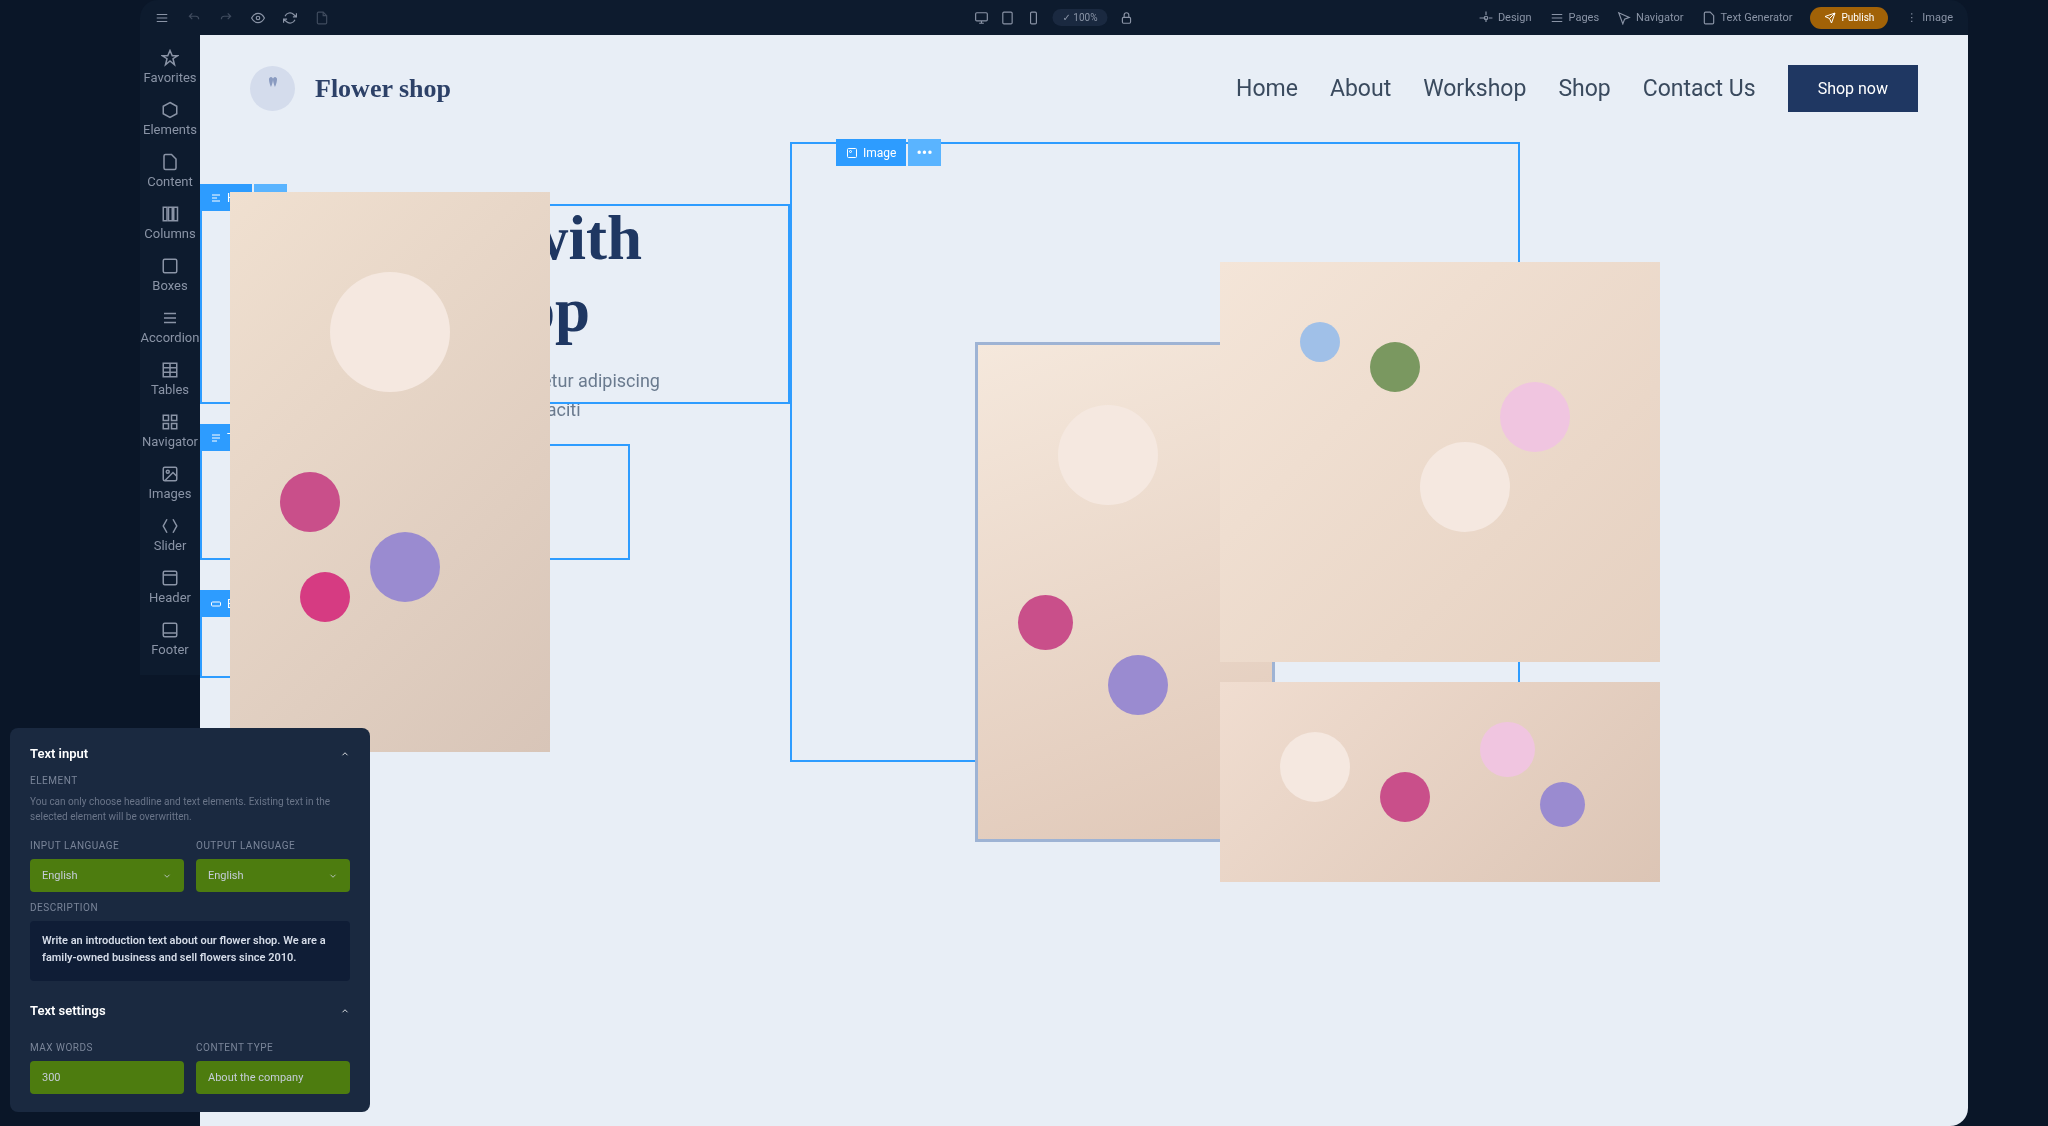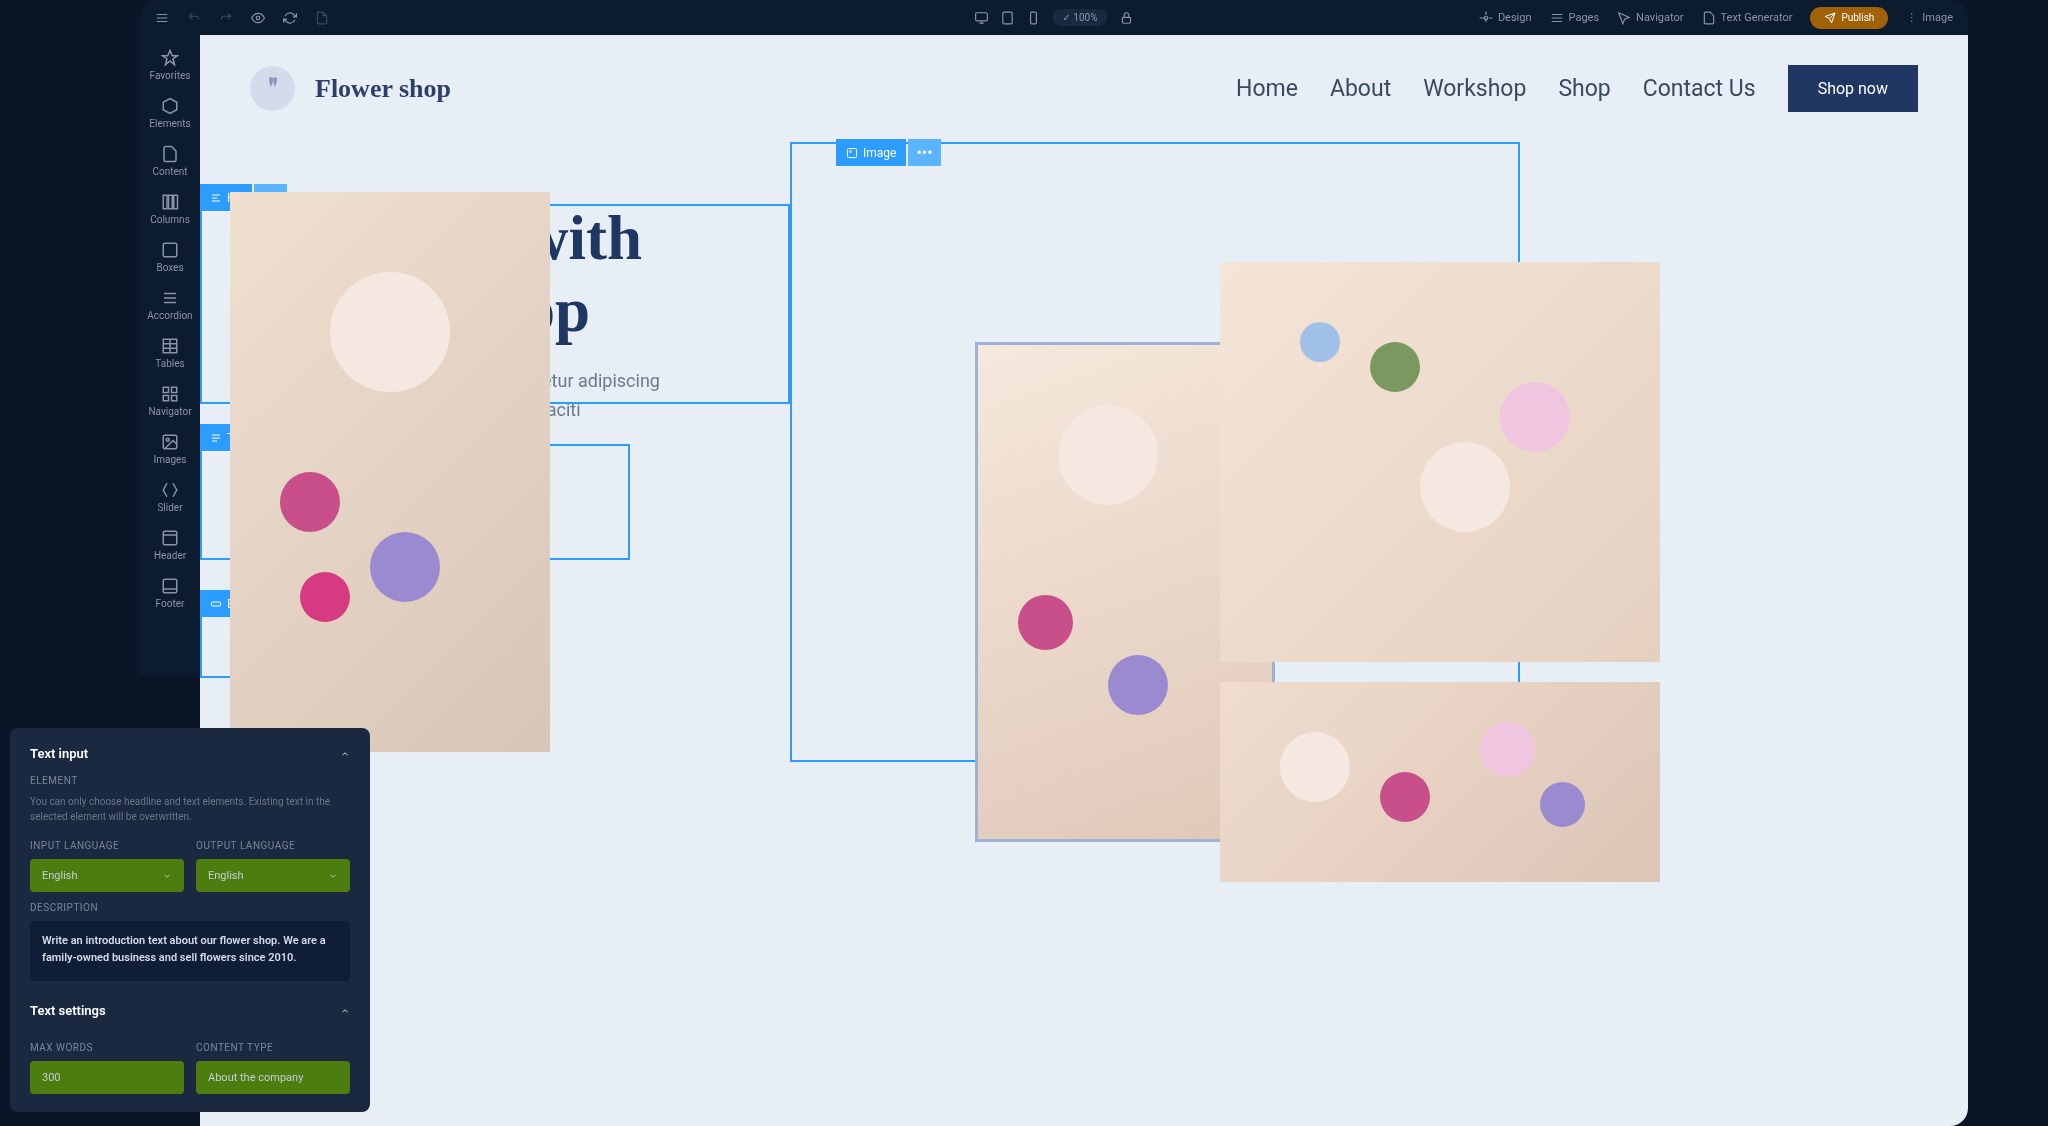--- a/index.html
+++ b/index.html
@@ -9,21 +9,21 @@
 .topbar{height:35px;background:#0d1b2e;display:flex;align-items:center;padding:0 15px;color:#8a94a6;font-size:11px;position:absolute;left:140px;right:80px;top:0;border-radius:18px 18px 0 0}
 .topbar-left{display:flex;gap:18px;align-items:center}
 .topbar-center{position:absolute;left:50%;transform:translateX(-50%);display:flex;gap:12px;align-items:center}
 .topbar-right{margin-left:auto;display:flex;gap:18px;align-items:center}
 .tb-icon{width:14px;height:14px;cursor:pointer}
 .zoom-badge{background:#1a2940;padding:3px 10px;border-radius:10px;font-size:10px}
 .publish-btn{background:#a16207;color:#fff;padding:5px 14px;border-radius:14px;font-size:10px;display:flex;align-items:center;gap:5px;cursor:pointer}
 
 
 .sidebar{position:absolute;left:140px;top:35px;width:60px;background:#0d1b2e;display:flex;flex-direction:column;align-items:center;padding-top:8px;gap:4px;height:640px}
-.side-item{display:flex;flex-direction:column;align-items:center;gap:3px;padding:6px 0;color:#8a94a6;cursor:pointer;width:100%;font-size:10px}
+.side-item{display:flex;flex-direction:column;align-items:center;gap:3px;padding:6px 0;color:#8a94a6;cursor:pointer;width:100%;font-size:13px}
 .side-icon{width:18px;height:18px}
 
 
 .canvas{position:absolute;left:200px;top:35px;right:80px;bottom:0;background:#e8eef6;border-radius:0 0 18px 0}
 .site-header{display:flex;align-items:center;padding:30px 50px;gap:20px}
 .logo{width:45px;height:45px;border-radius:50%;background:#d4dcec;display:flex;align-items:center;justify-content:center;color:#5a6b8a}
 .brand{font-family:Georgia,serif;font-size:26px;color:#2d4168;font-weight:600}
 .nav{margin-left:auto;display:flex;gap:32px;align-items:center}
 .nav a{color:#3a4a5e;text-decoration:none;font-size:23px}
 .shop-btn{background:#1f3762;color:#fff;padding:14px 30px;font-size:16px;cursor:pointer;border:none}

